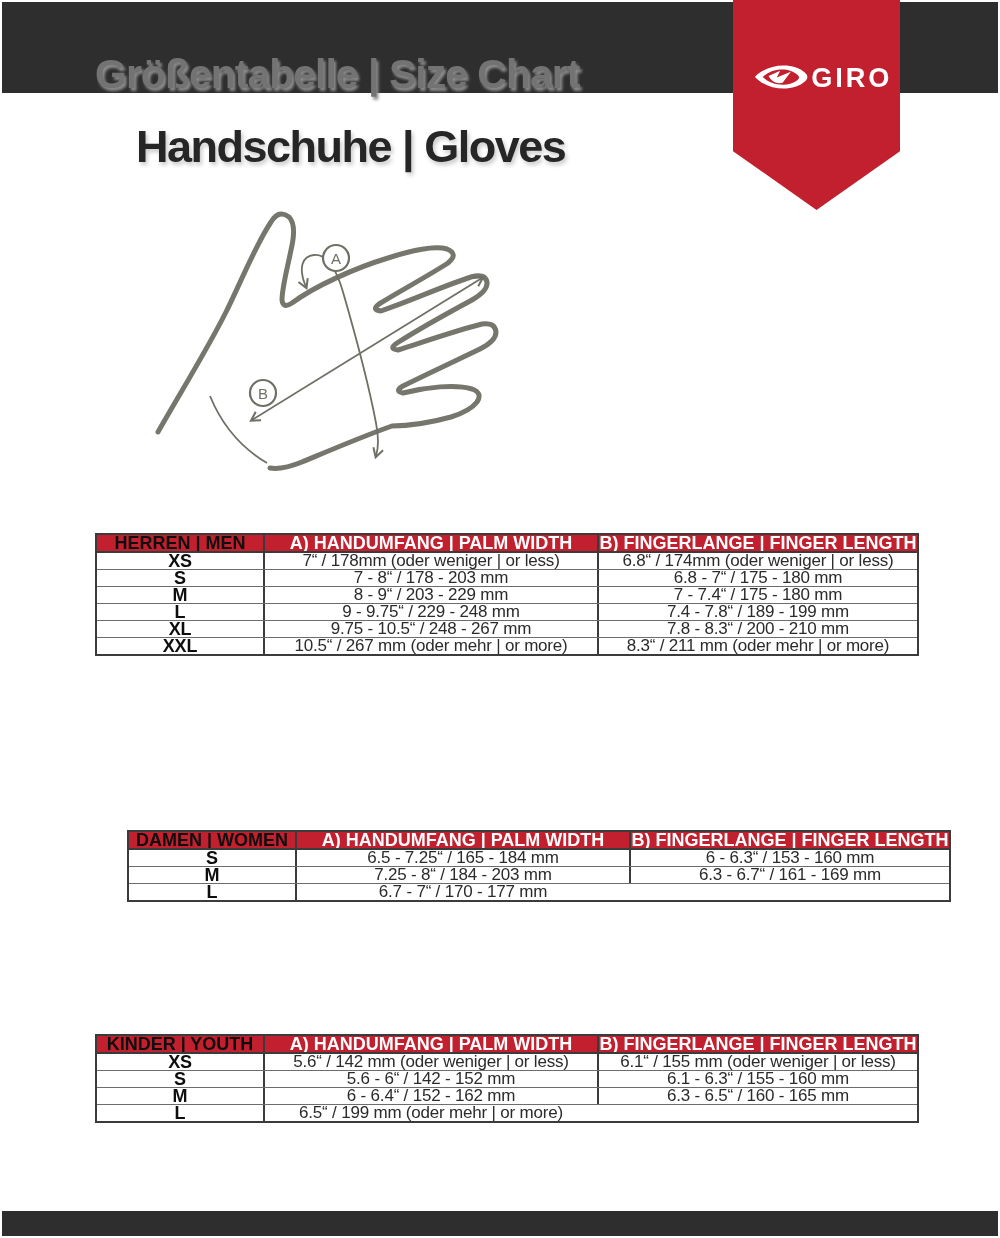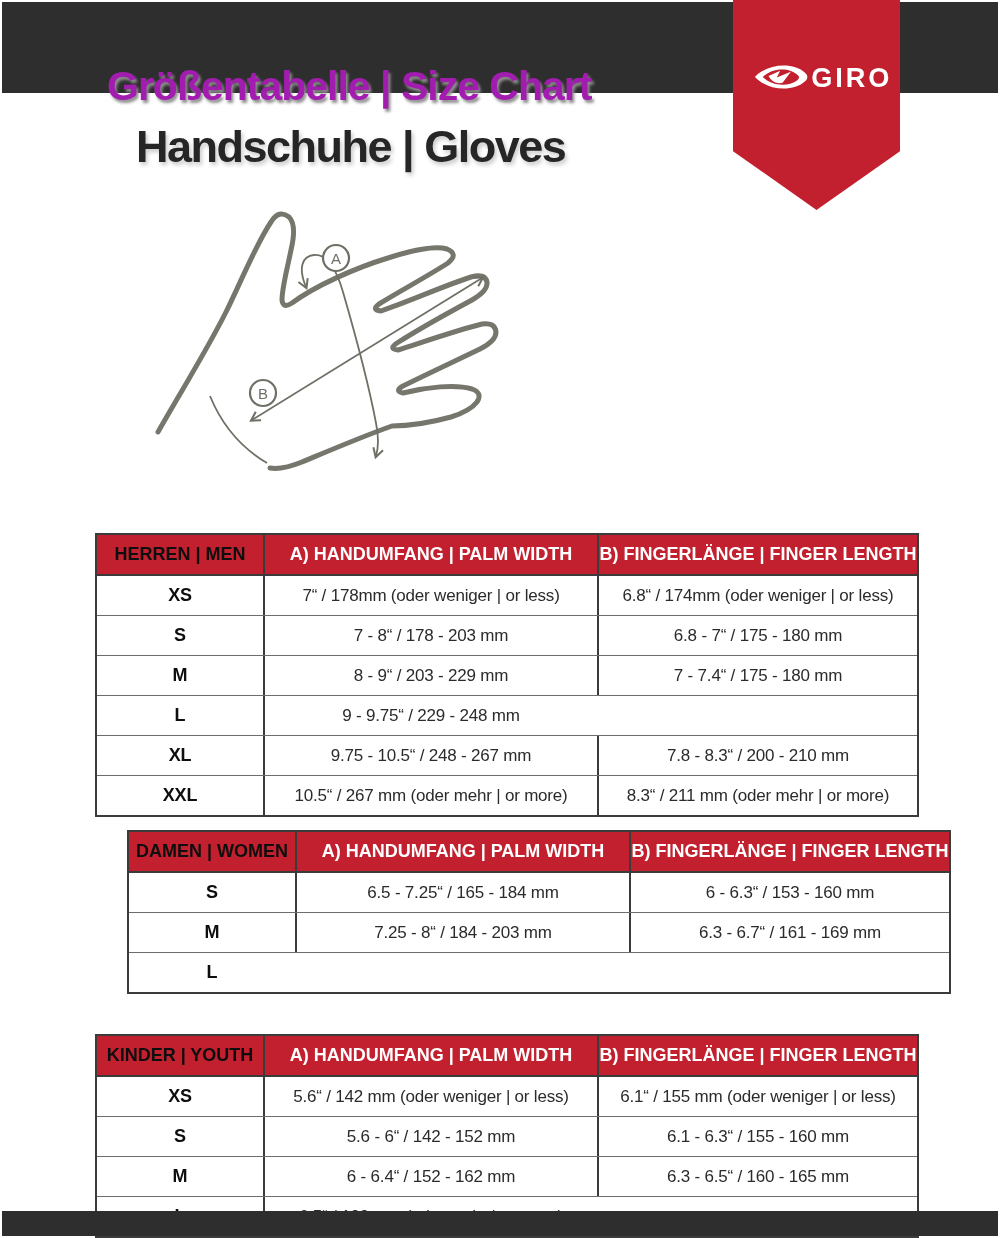--- a/index.html
+++ b/index.html
@@ -3,22 +3,22 @@
 <meta charset="utf-8">
 <style>
   html,body { margin:0; padding:0; background:#fff; }
   .page {
     position:relative; width:1000px; height:1238px; background:#ffffff;
     font-family:"Liberation Sans", sans-serif; overflow:hidden;
   }
   
   .top-bar { position:absolute; top:2px; left:2px; right:2px; height:91px; background:#2f2e2f; }
   .title {
-    position:absolute; top:51px; left:95px; margin:12px; z-index:3;
-    font-size:41px; font-weight:bold; color:#a21caf; letter-spacing:-1px;
+    position:absolute; top:51px; left:95px; margin:0; z-index:3;
+    font-size:41px; font-weight:bold; color:#737373; letter-spacing:-1px;
     white-space:nowrap; text-shadow:2px 3px 3px #8f8f8f;
   }
   .subtitle {
     position:absolute; top:105px; left:120px; margin:16px;
     font-size:45px; font-weight:bold; color:#262626; letter-spacing:-1.5px;
     white-space:nowrap; text-shadow:2px 3px 4px #c9c9c9;
   }
   .ribbon {
     position:absolute; left:733px; top:0; width:167px; height:210px; z-index:4;
     background:#c2202e;
@@ -33,21 +33,21 @@
     border:2px solid #3b3b3b; background:#fff;
   }
   .t1 { top:533px; }
   .t2 { top:830px;margin-left:32px; }
   .t3 { top:1034px; }
   .trow { display:grid; grid-template-columns:166px 334px 1fr; }
   .trow.data + .trow.data { border-top:1px solid #6d6d6d; }
   .thead { background:#c2202e; border-bottom:2px solid #3b3b3b; }
   .cell {
     display:flex; align-items:center; justify-content:center;
-    height:39px; font-size:17px; color:#2b2b2b; letter-spacing:-0.2px;
+    height:16px; font-size:17px; color:#2b2b2b; letter-spacing:-0.2px;
     white-space:nowrap; overflow:hidden;
   }
   .hcell { color:#ffffff; font-weight:bold; font-size:18px; letter-spacing:0; }
   .c1 { font-weight:bold; color:#0e0e0e; font-size:18px; }
   .c2, .c3 { border-left:2px solid #3b3b3b; }
   
   .bottom-bar { position:absolute; left:2px; right:2px; top:1211px; height:25px; background:#2f2e2f; }
 </style>
 </head>
 <body>
@@ -141,20 +141,21 @@
       <div class="cell c3">6.8 - 7“ / 175 - 180 mm</div>
     </div>
     <div class="trow data">
       <div class="cell c1">M</div>
       <div class="cell c2">8 - 9“ / 203 - 229 mm</div>
       <div class="cell c3">7 - 7.4“ / 175 - 180 mm</div>
     </div>
     <div class="trow data">
       <div class="cell c1">L</div>
       <div class="cell c2">9 - 9.75“ / 229 - 248 mm</div>
+      <div class="cell c3">7.4 - 7.8“ / 189 - 199 mm</div>
     </div>
     <div class="trow data">
       <div class="cell c1">XL</div>
       <div class="cell c2">9.75 - 10.5“ / 248 - 267 mm</div>
       <div class="cell c3">7.8 - 8.3“ / 200 - 210 mm</div>
     </div>
     <div class="trow data">
       <div class="cell c1">XXL</div>
       <div class="cell c2">10.5“ / 267 mm (oder mehr | or more)</div>
       <div class="cell c3">8.3“ / 211 mm (oder mehr | or more)</div>
@@ -172,20 +173,21 @@
       <div class="cell c2">6.5 - 7.25“ / 165 - 184 mm</div>
       <div class="cell c3">6 - 6.3“ / 153 - 160 mm</div>
     </div>
     <div class="trow data">
       <div class="cell c1">M</div>
       <div class="cell c2">7.25 - 8“ / 184 - 203 mm</div>
       <div class="cell c3">6.3 - 6.7“ / 161 - 169 mm</div>
     </div>
     <div class="trow data">
       <div class="cell c1">L</div>
+      <div class="cell c3">6.7 - 7“ / 170 - 177 mm</div>
     </div>
   </div>
 
   <div class="size-table t3">
     <div class="trow thead">
       <div class="cell c1 hcell">KINDER | YOUTH</div>
       <div class="cell c2 hcell">A) HANDUMFANG | PALM WIDTH</div>
       <div class="cell c3 hcell">B) FINGERLÄNGE | FINGER LENGTH</div>
     </div>
     <div class="trow data">

